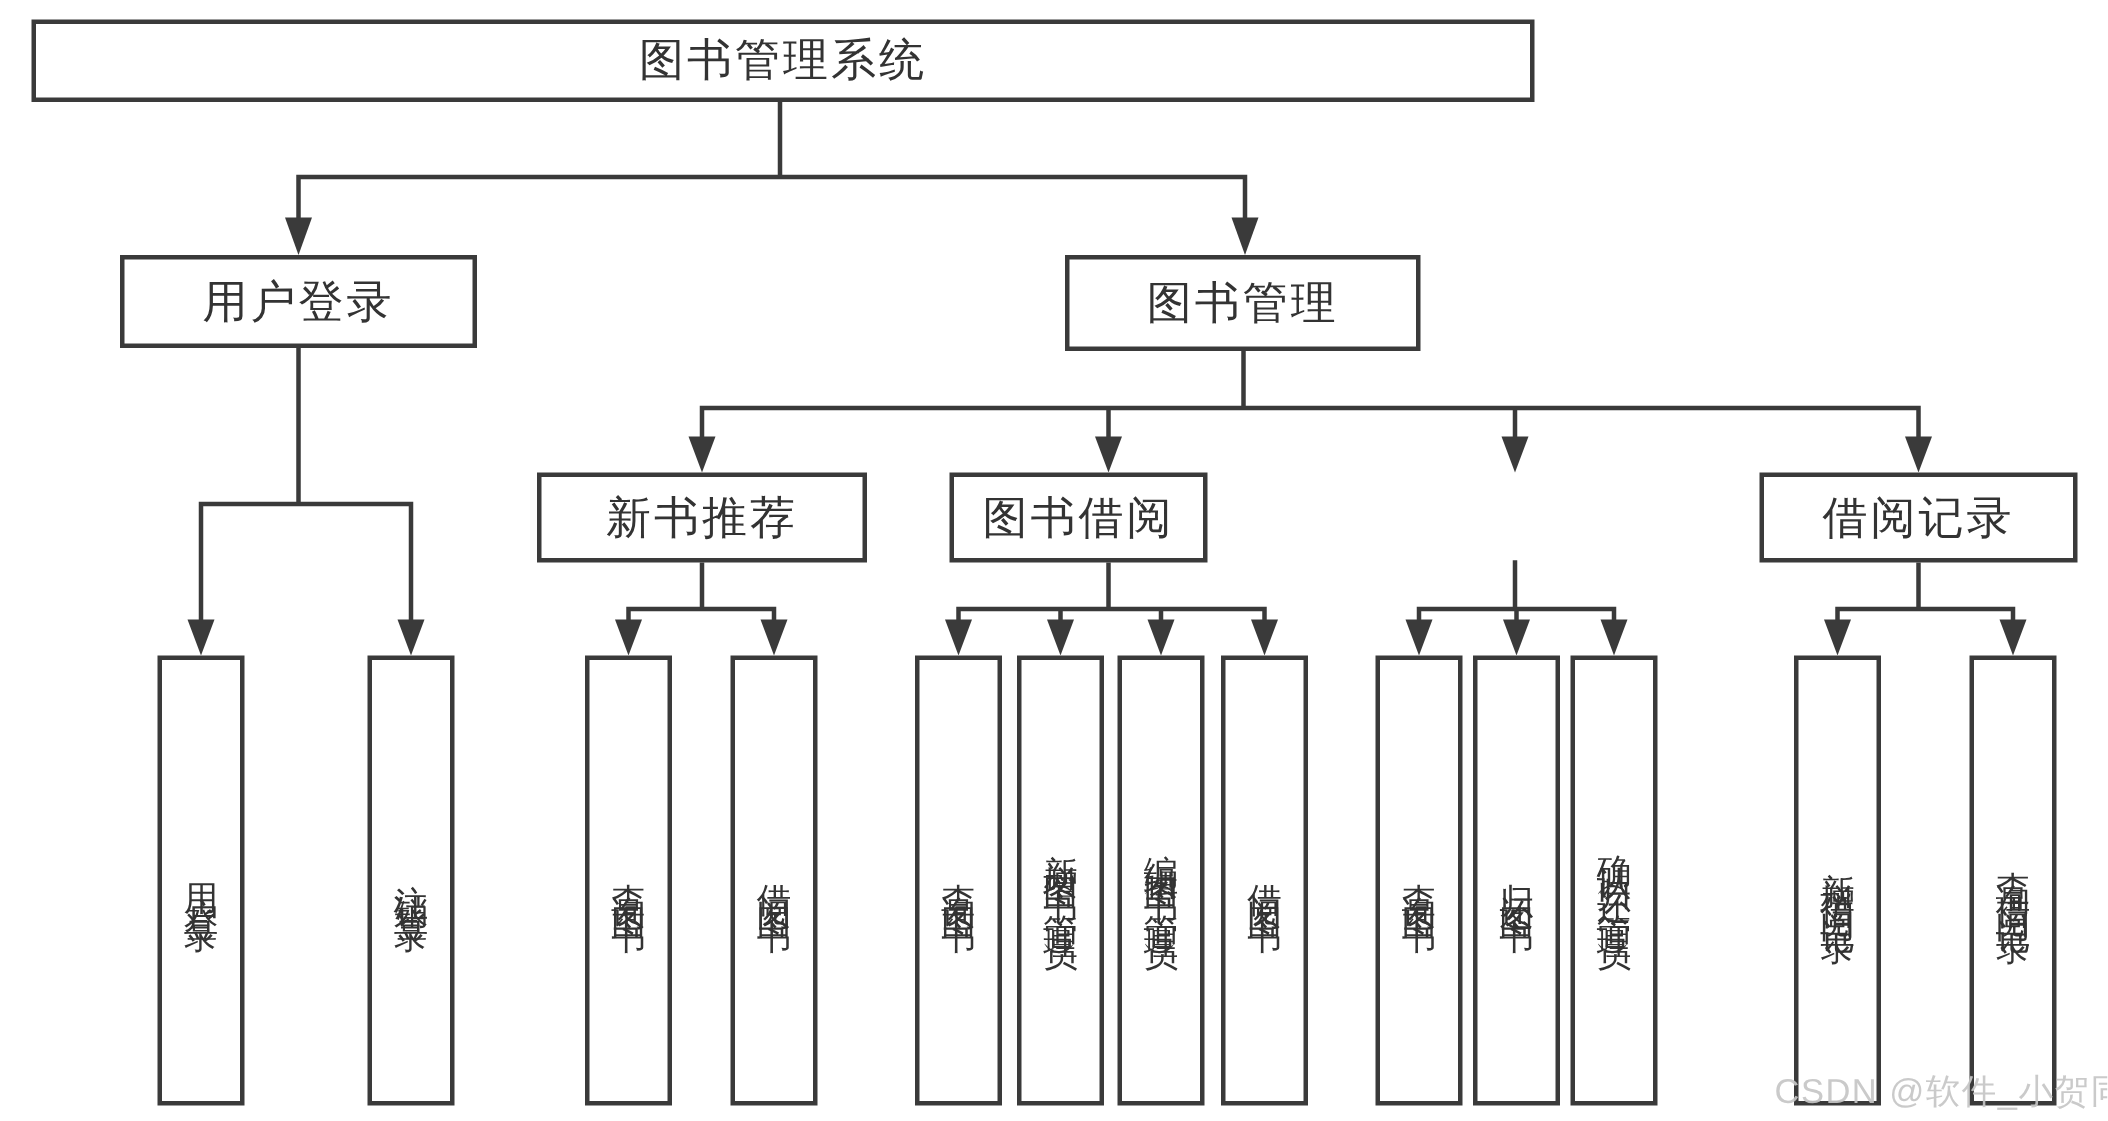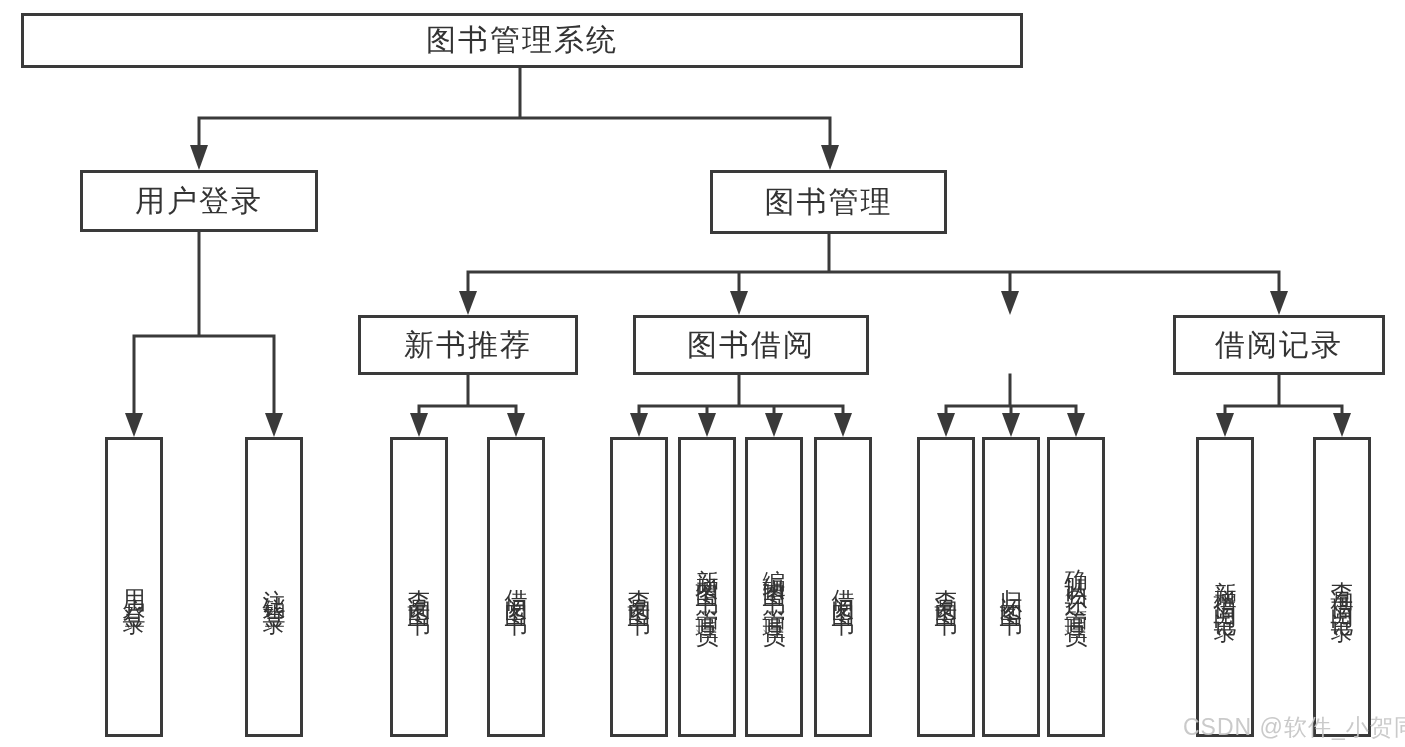--- a/index.html
+++ b/index.html
@@ -96,21 +96,21 @@
       <polygon points="1333,413 1351,413 1342,437"></polygon>
     </g>
   </svg>
 
   <div class="box h" style="left:21px; top:13px; width:1002px; height:55px">图书管理系统</div>
 
   <div class="box h" style="left:80px; top:170px; width:238px; height:62px">用户登录</div>
   <div class="box h" style="left:710px; top:170px; width:237px; height:64px">图书管理</div>
 
   <div class="box h" style="left:358px; top:315px; width:220px; height:60px">新书推荐</div>
-  <div class="box h" style="left:633px; top:315px; width:236px; height:60px">图书借阅</div>
+  <div class="box h" style="left:633px; top:315px; width:172px; height:60px">图书借阅</div>
   <div class="box h" style="left:1173px; top:315px; width:212px; height:60px">借阅记录</div>
 
   <div class="box v" style="left:105px; top:437px; width:58px; height:300px">用户登录</div>
   <div class="box v" style="left:245px; top:437px; width:58px; height:300px">注销登录</div>
 
   <div class="box v" style="left:390px; top:437px; width:58px; height:300px">查询图书</div>
   <div class="box v" style="left:487px; top:437px; width:58px; height:300px">借阅图书</div>
 
   <div class="box v" style="left:610px; top:437px; width:58px; height:300px">查询图书</div>
   <div class="box v" style="left:678px; top:437px; width:58px; height:300px">新增图书（管理员）</div>

